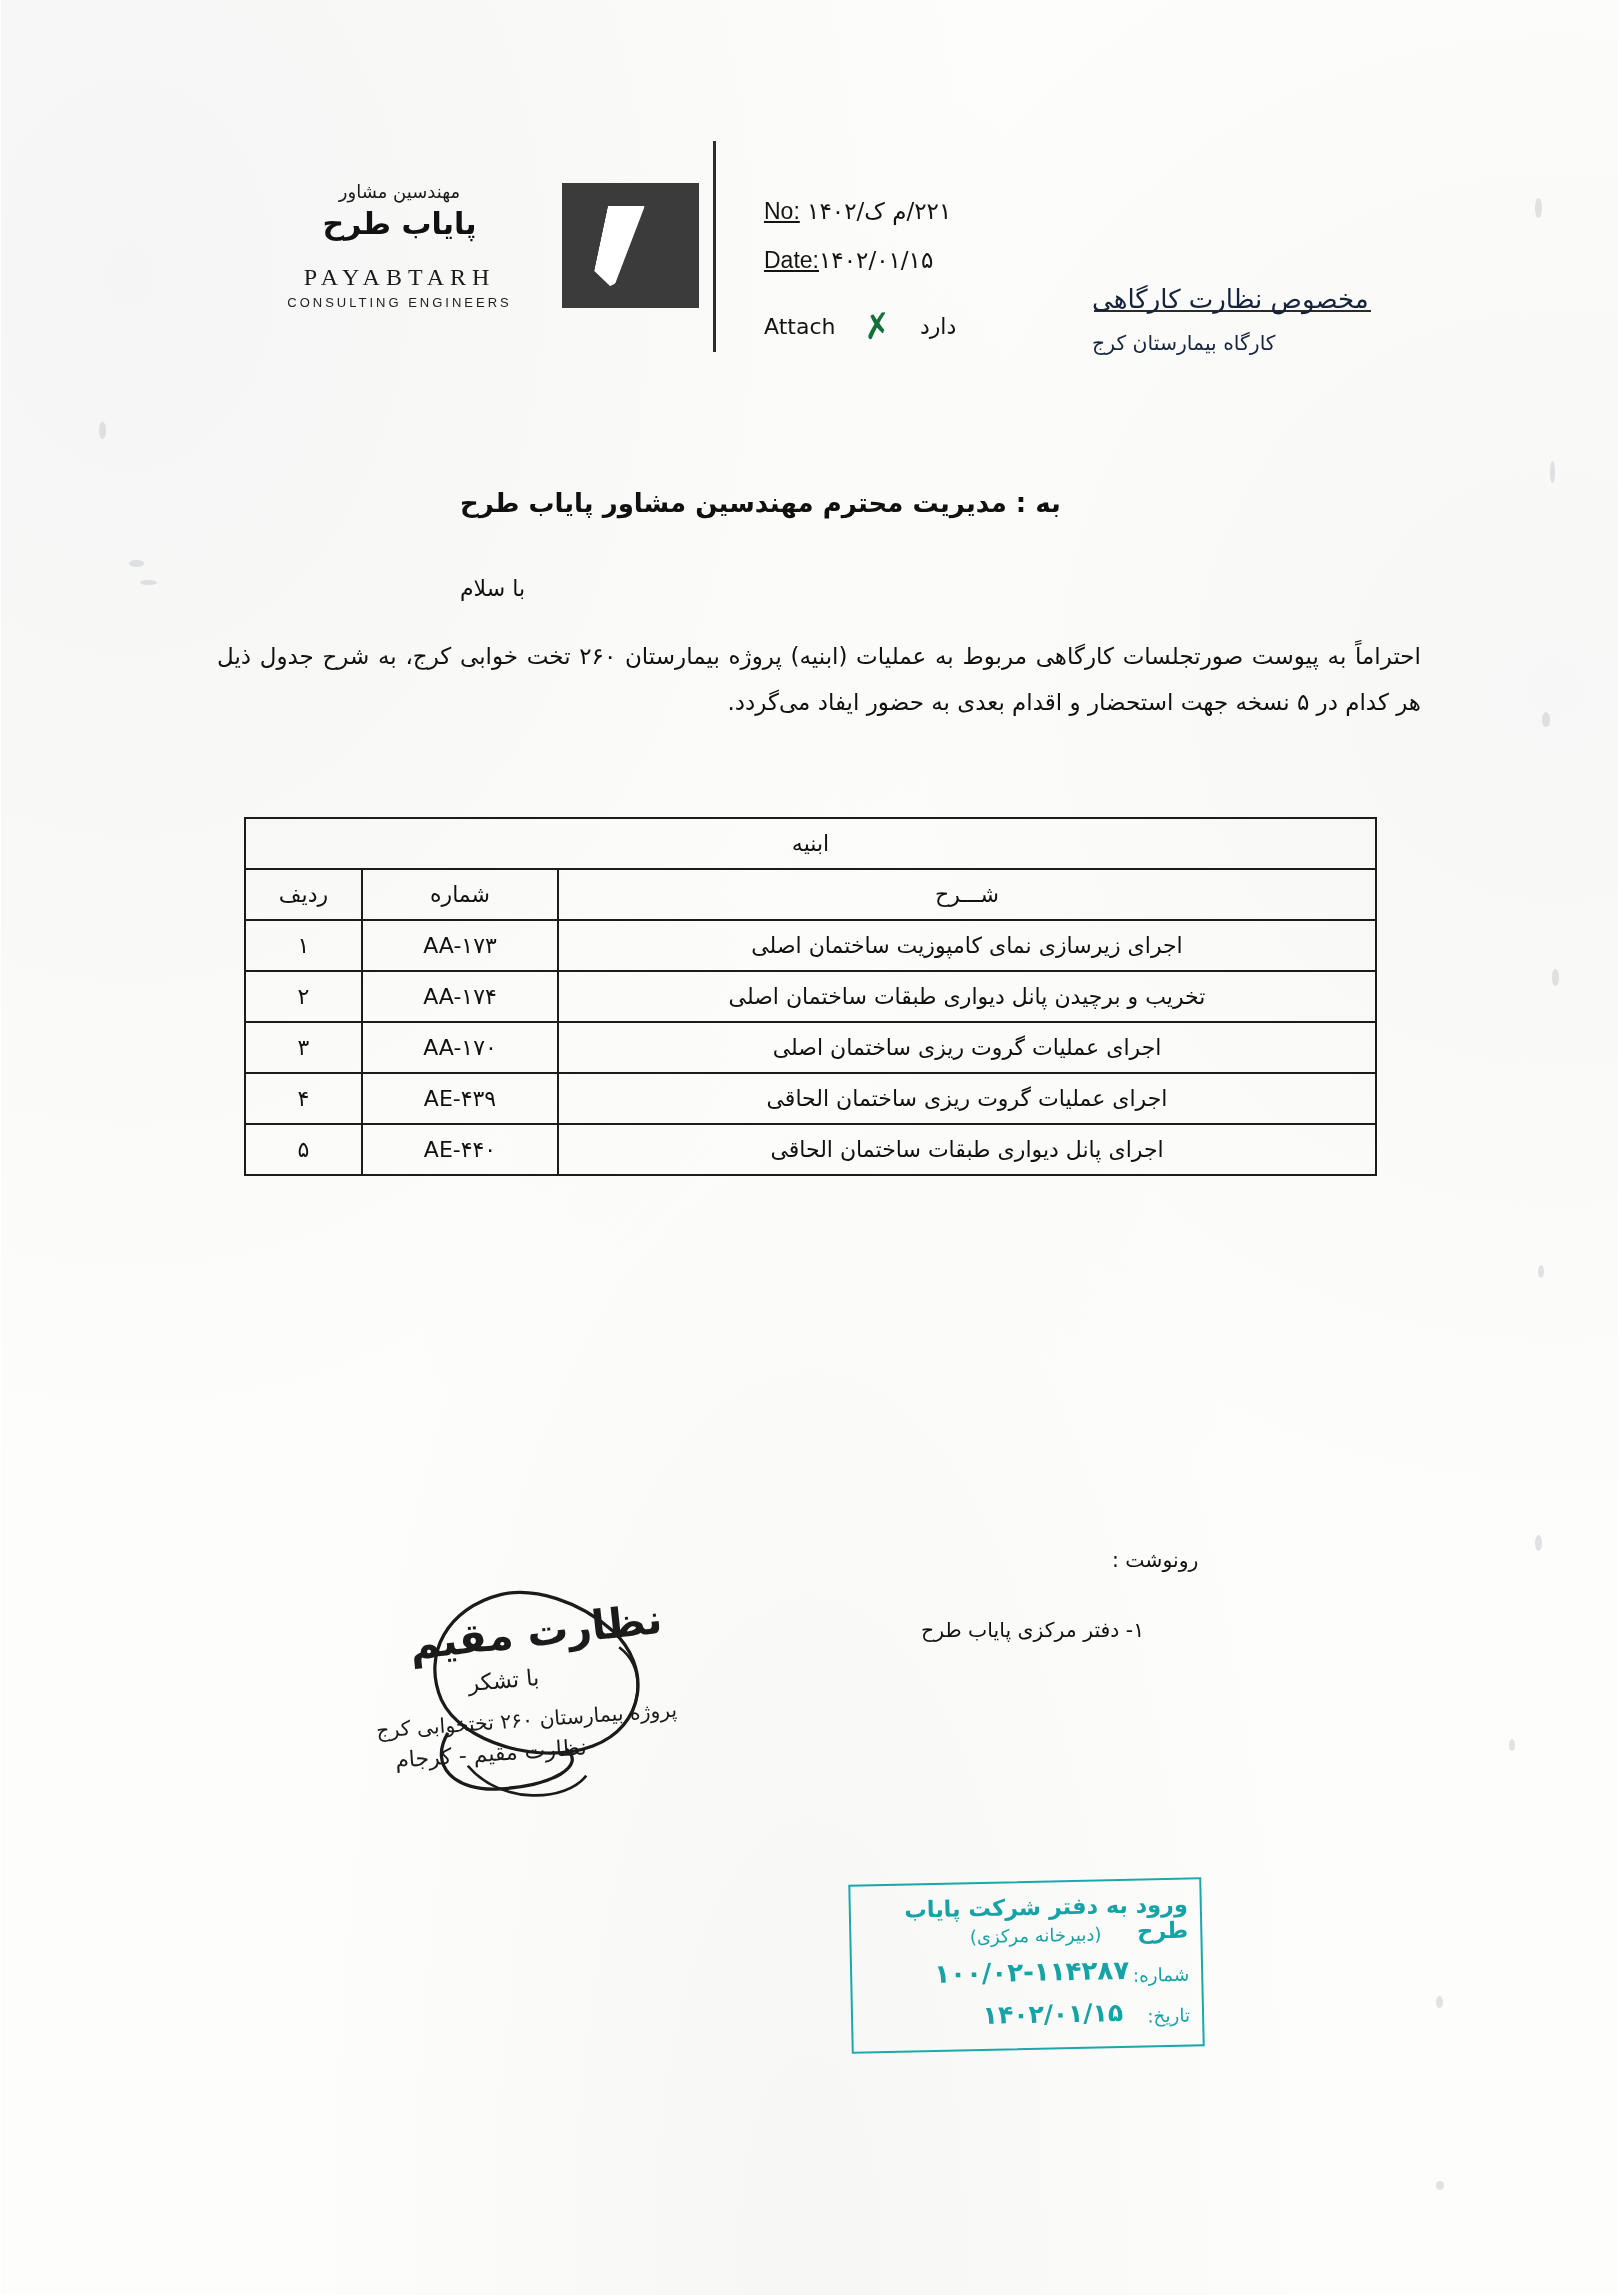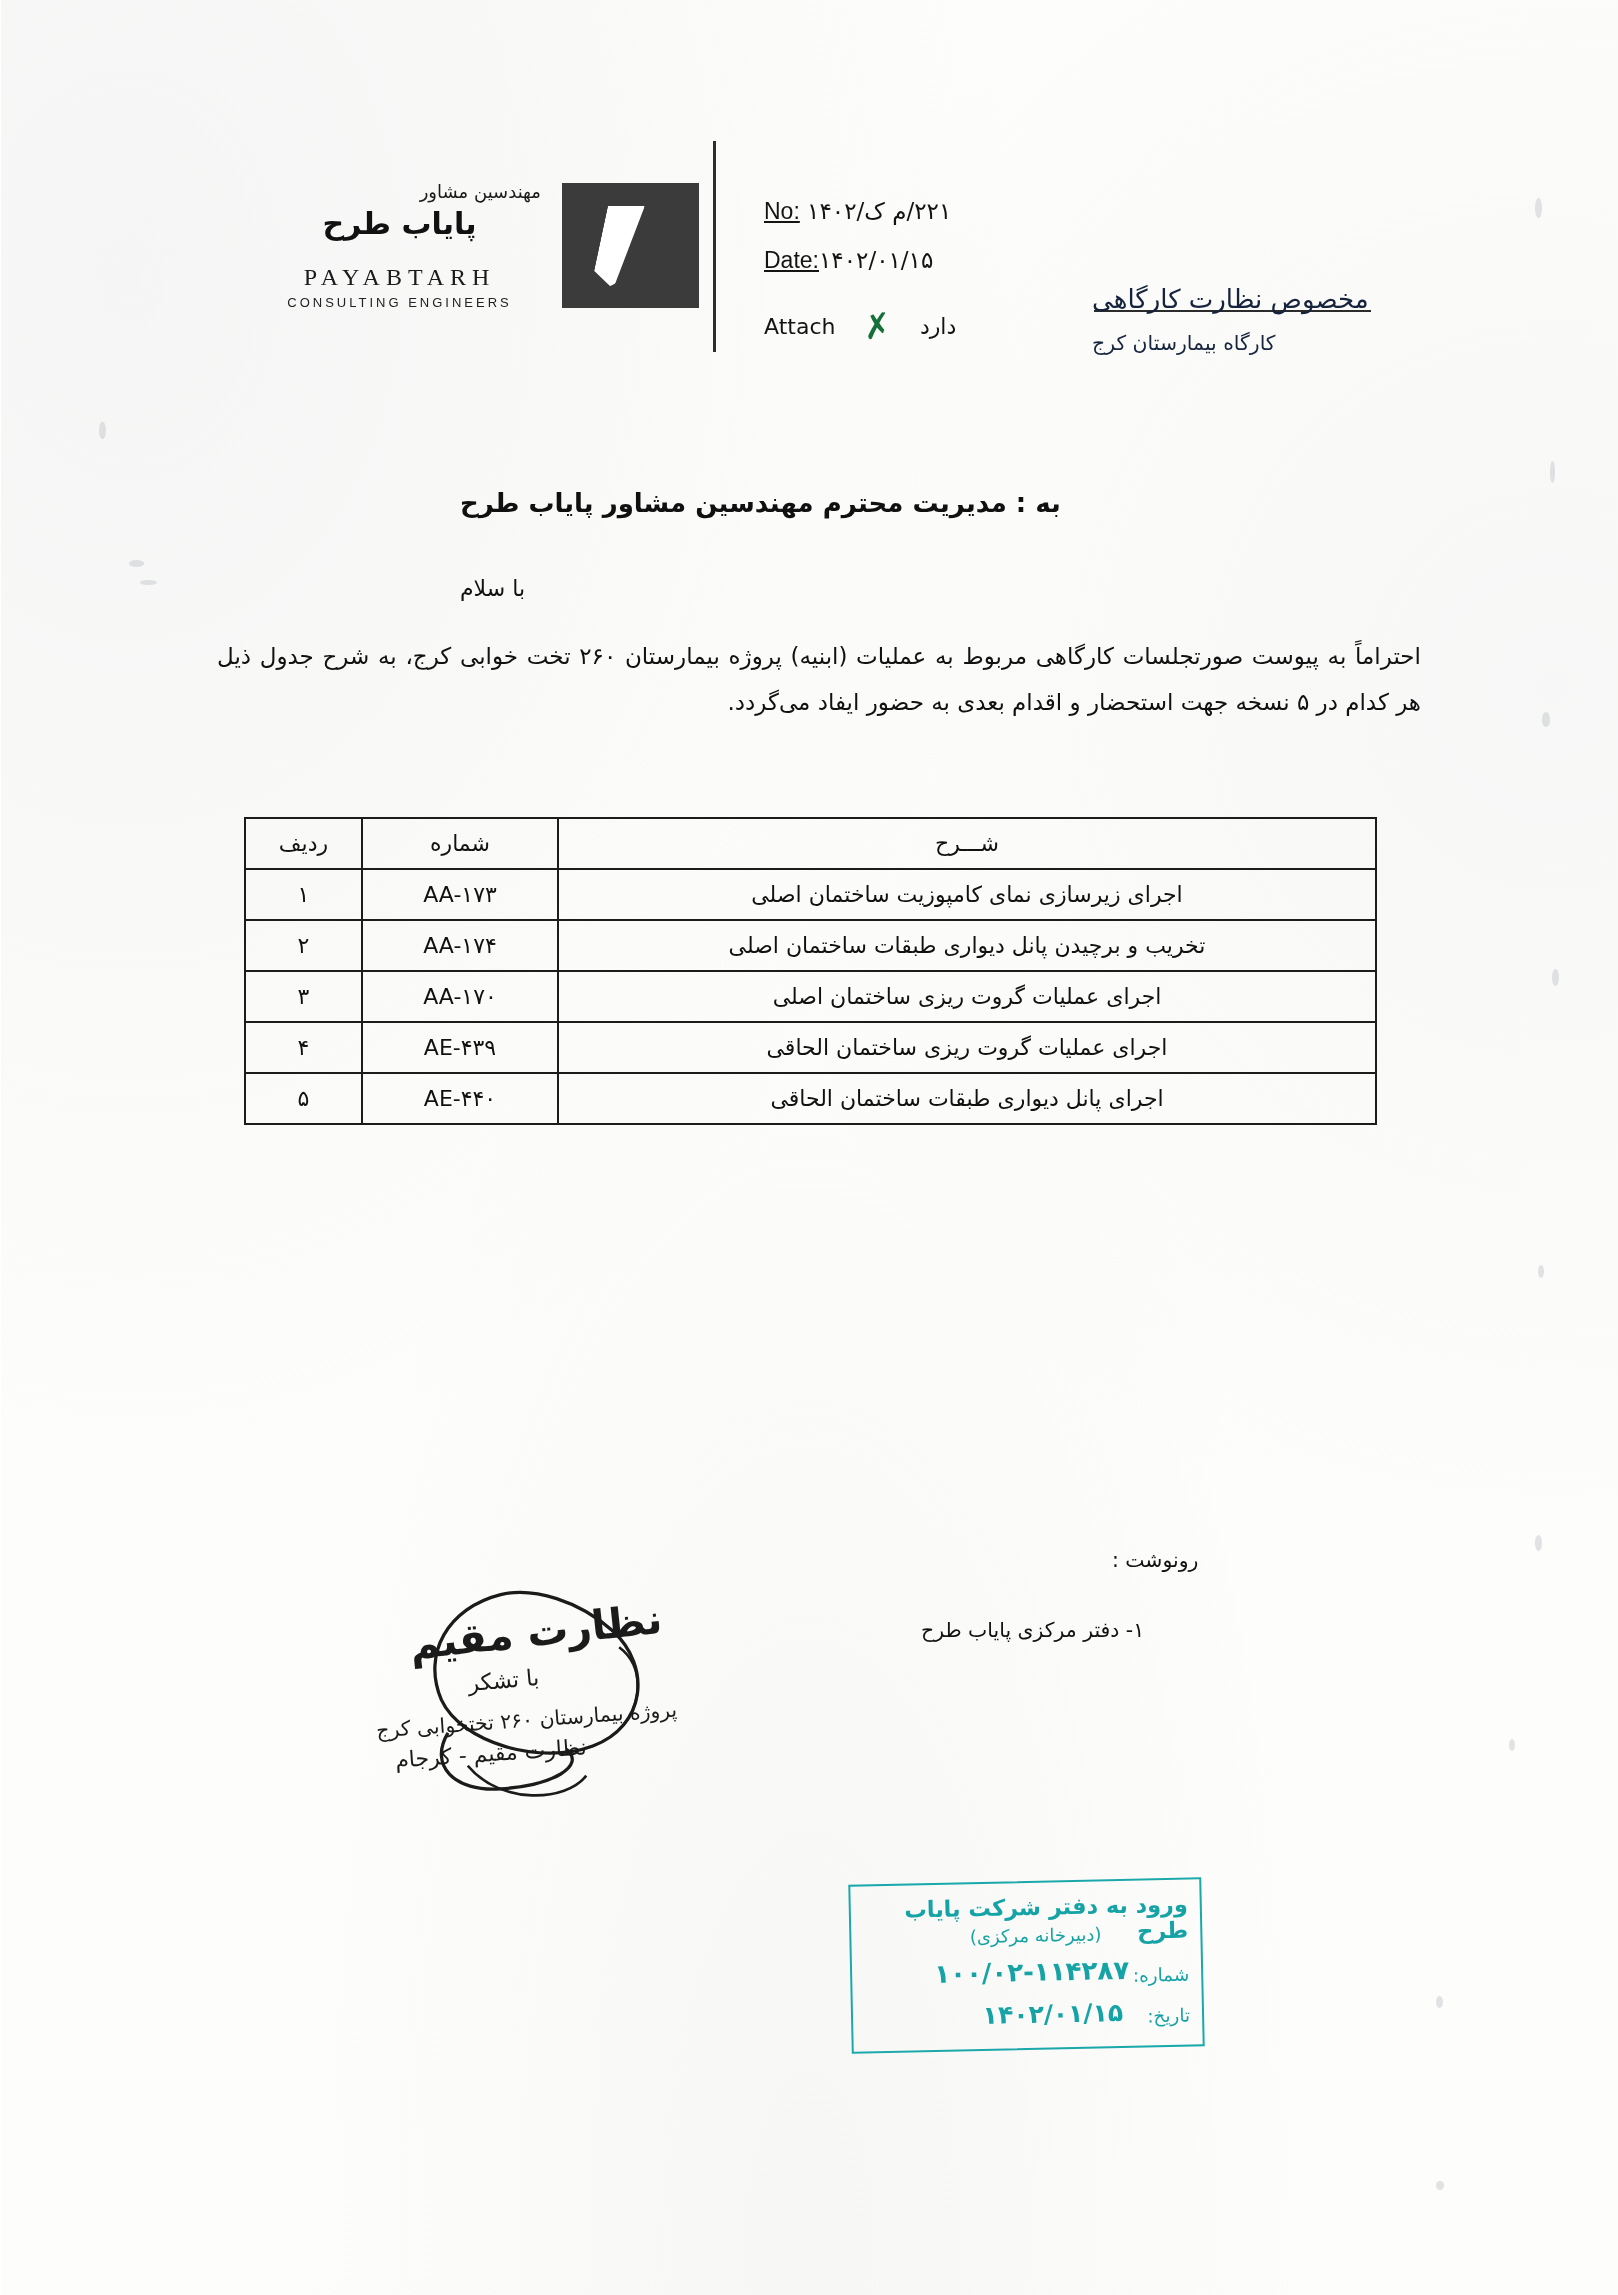--- a/index.html
+++ b/index.html
@@ -71,21 +71,20 @@
     right: 158px;
     top: 2.6px;
     text-align: center;
     width: 283px;
   }
   .logo-text .l1 {
     font-size: 18px;
     color: #1b1b1b;
     letter-spacing: 0.7px;
     margin-bottom: 4px;
-    text-align: right;
   }
   .logo-text .l2 {
     font-size: 30px;
     font-weight: bold;
     color: #111;
     margin-bottom: 23px;
   }
   .logo-text .l3 {
     font-size: 24px;
     letter-spacing: 6px;
@@ -422,20 +421,23 @@
     <div class="t2">کارگاه بیمارستان کرج</div>
   </div>
 
   <div class="addr">به : مدیریت محترم مهندسین مشاور پایاب طرح</div>
   <div class="salam">با سلام</div>
   <div class="para">احتراماً به پیوست صورتجلسات کارگاهی مربوط به عملیات (ابنیه) پروژه بیمارستان ۲۶۰ تخت خوابی کرج، به شرح جدول ذیل هر کدام در ۵ نسخه جهت استحضار و اقدام بعدی به حضور ایفاد می‌گردد.</div>
 
   <div class="tbl-wrap">
     <table class="doc">
       <tbody>
+        <tr>
+          <td class="title-cell" colspan="3">ابنیه</td>
+        </tr>
         <tr class="hdr">
           <td class="c-sharh">شـــرح</td>
           <td class="c-shomare">شماره</td>
           <td class="c-radif">ردیف</td>
         </tr>
         <tr>
           <td class="c-sharh">اجرای زیرسازی نمای کامپوزیت ساختمان اصلی</td>
           <td class="c-shomare">AA-۱۷۳</td>
           <td class="c-radif">۱</td>
         </tr>

